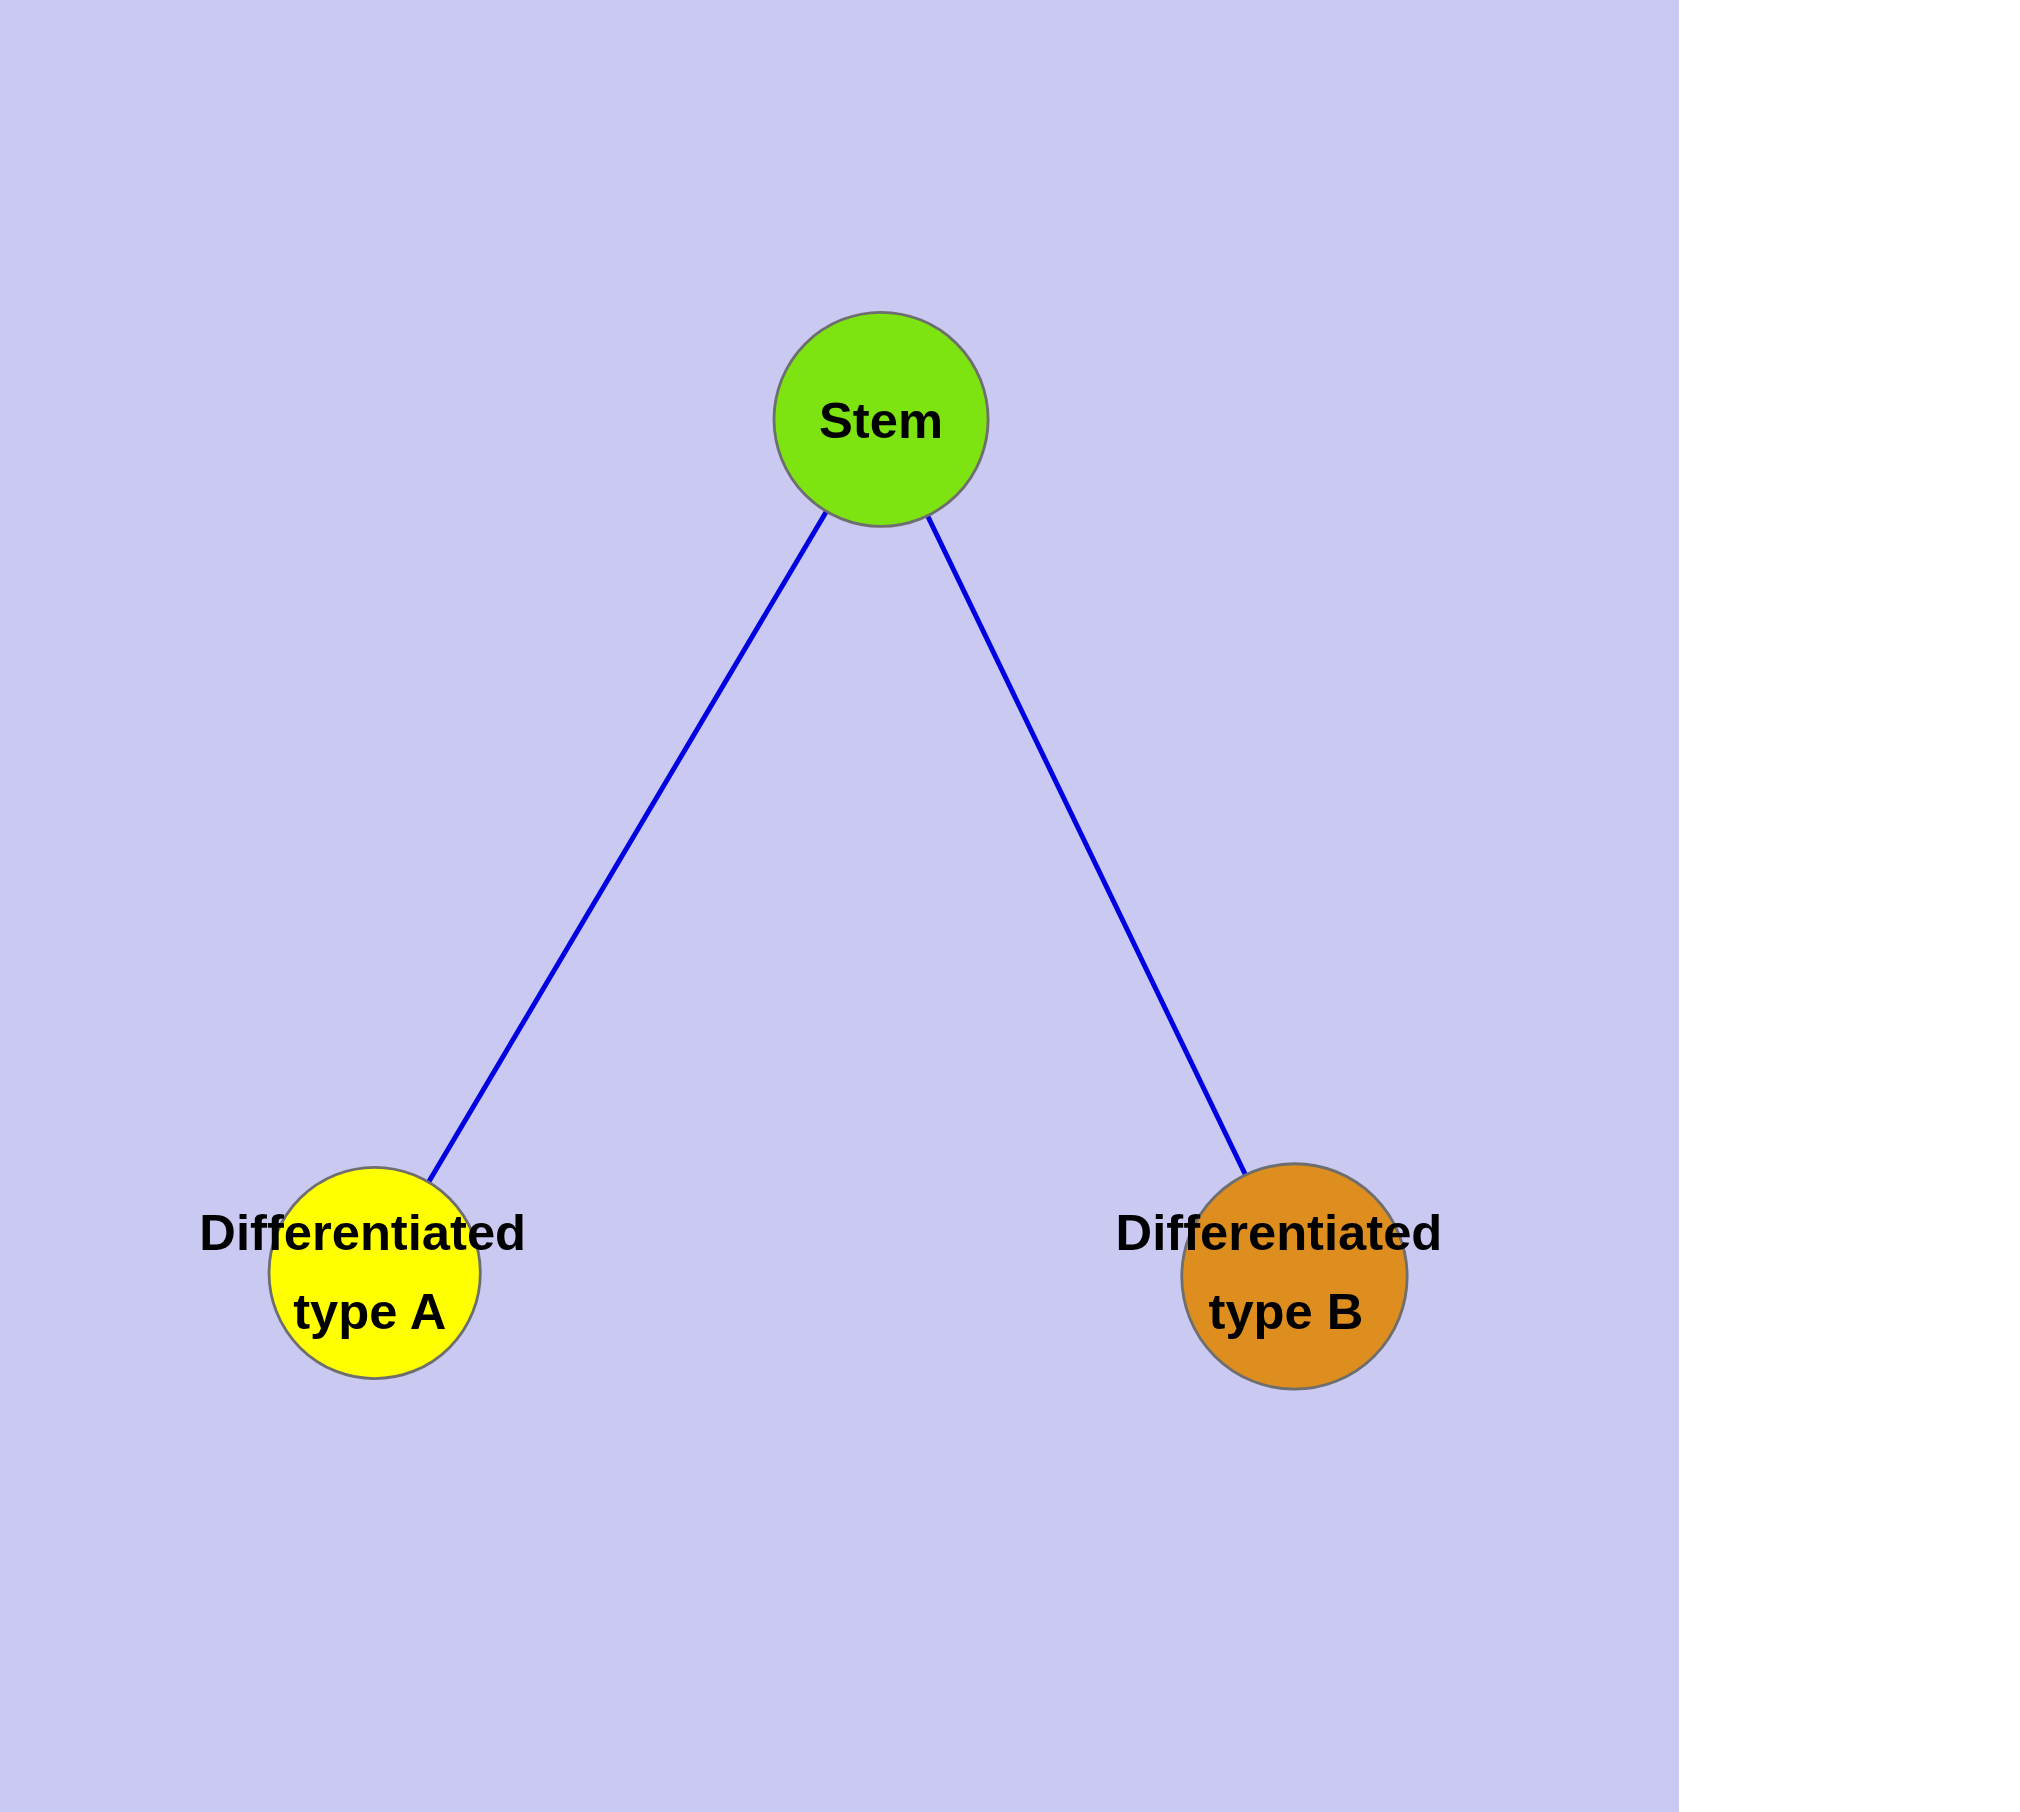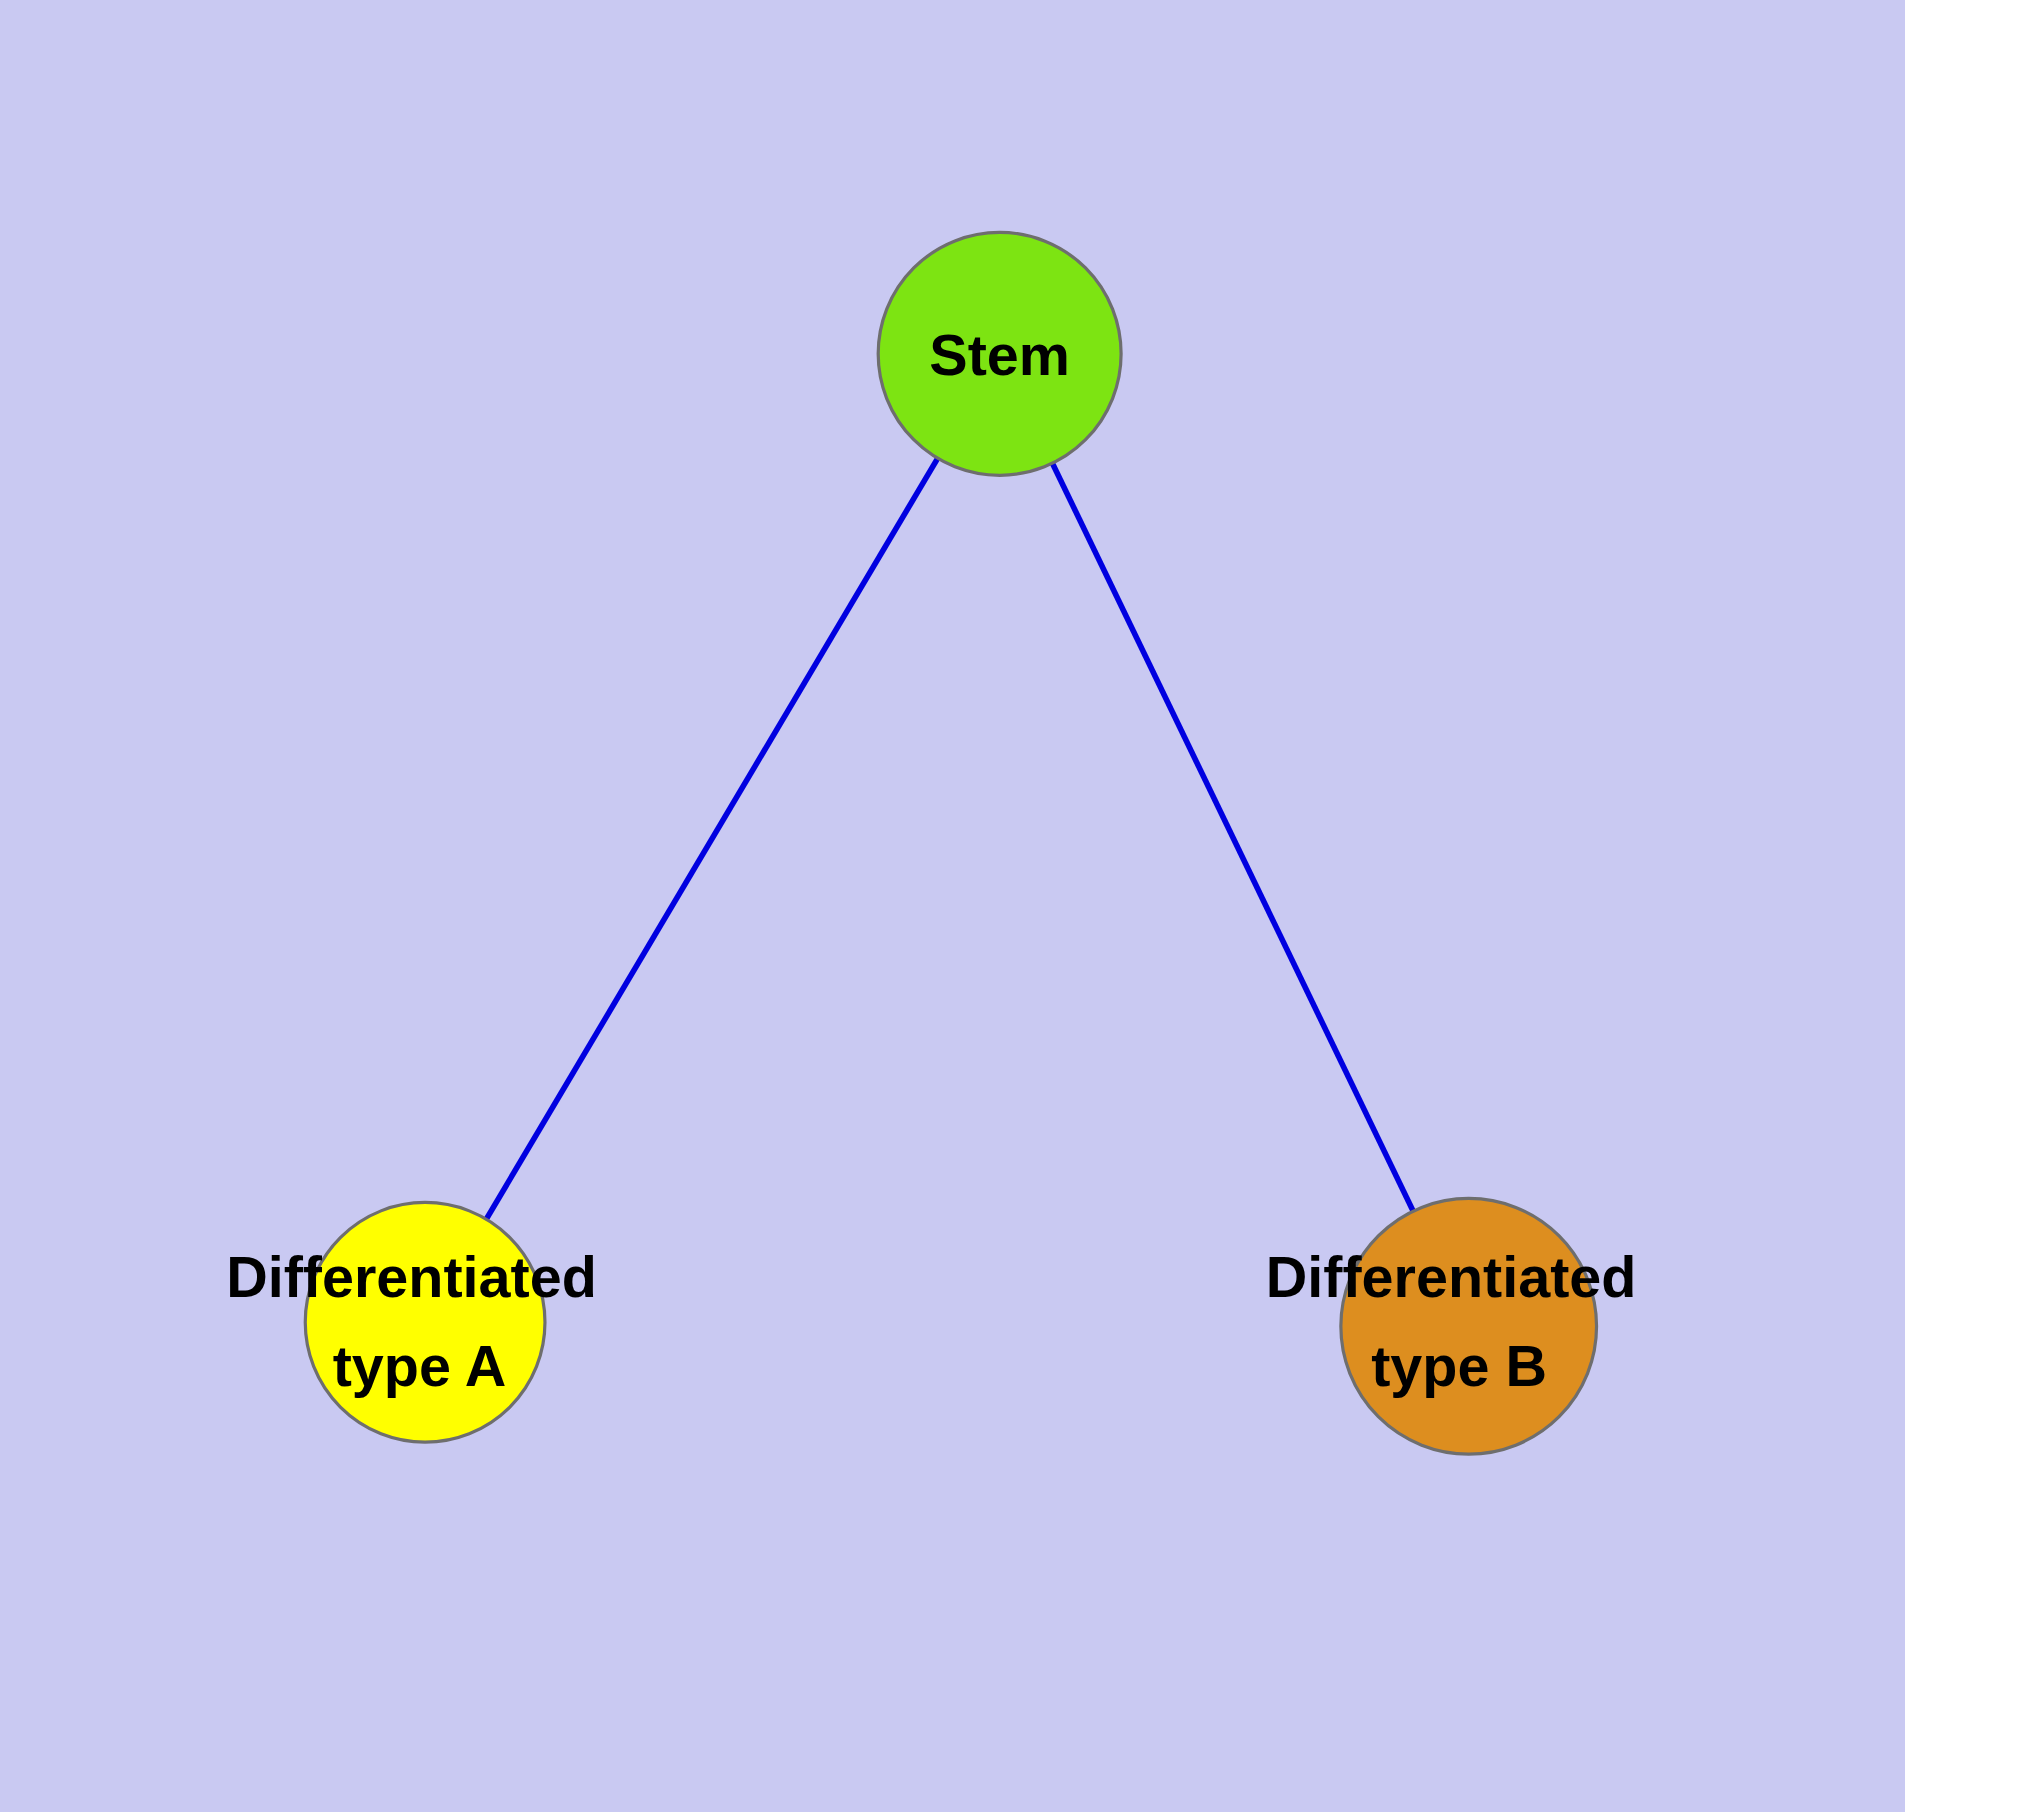--- a/index.html
+++ b/index.html
@@ -7,21 +7,21 @@
     padding: 0;
   }
   body {
     width: 2021px;
     height: 1812px;
     font-family: "Liberation Sans", sans-serif;
     overflow: hidden;
   }
   .canvas {
     position: relative;
-    width: 1905px;
+    width: 1679px;
     height: 1812px;
     background-color: #c9c9f2; 
   }
   svg.graph {
     position: absolute;
     top: 0;
     left: 0;
     width: 100%;
     height: 100%;
     display: block;

